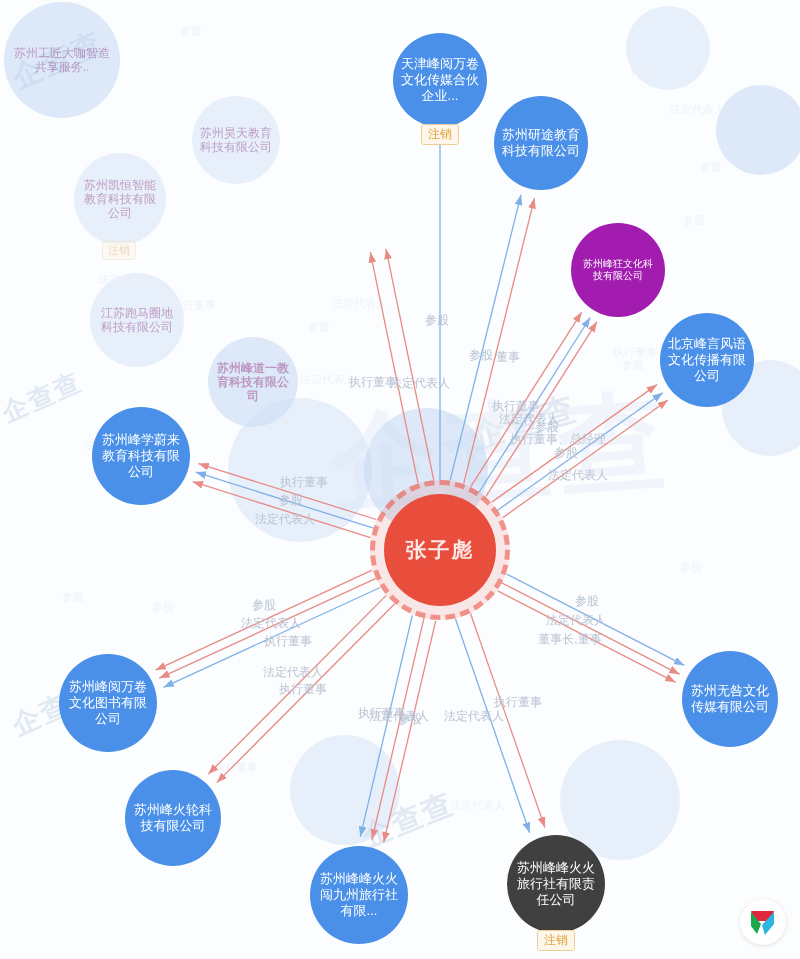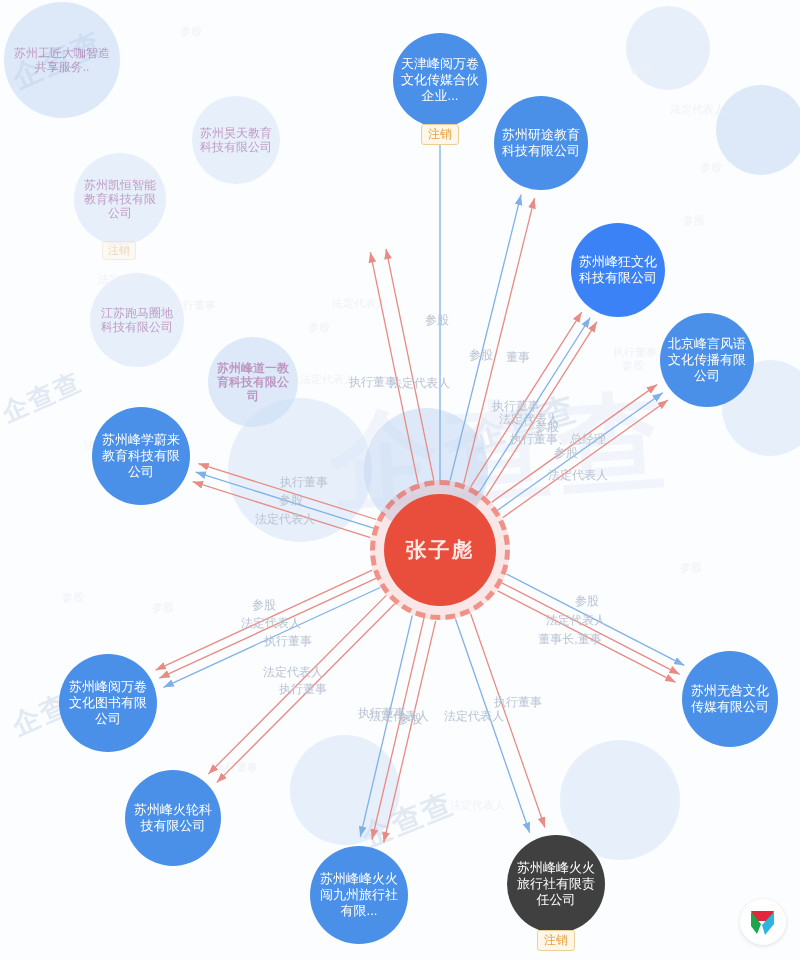--- a/index.html
+++ b/index.html
@@ -232,21 +232,21 @@
       <line x1="470.5" y1="613.5" x2="544.9" y2="827.5" stroke="#e88b84" stroke-width="1.3" marker-end="url(#ar-red)"></line>
       <line x1="455.4" y1="618.8" x2="529.7" y2="832.8" stroke="#7fb1e8" stroke-width="1.3" marker-end="url(#ar-blue)"></line>
       <line x1="506.4" y1="574.0" x2="684.3" y2="665.4" stroke="#7fb1e8" stroke-width="1.3" marker-end="url(#ar-blue)"></line>
       <line x1="501.8" y1="582.9" x2="679.7" y2="674.3" stroke="#e88b84" stroke-width="1.3" marker-end="url(#ar-red)"></line>
       <line x1="497.7" y1="590.9" x2="675.6" y2="682.3" stroke="#e88b84" stroke-width="1.3" marker-end="url(#ar-red)"></line>
     </svg>
 
   <div id="label-layer">
       <div class="edge-label" style="left: 437px; top: 320px;">参股</div>
       <div class="edge-label" style="left: 481px; top: 355px;">参股</div>
-      <div class="edge-label" style="left: 508px; top: 357px; margin-left: 10px;">董事</div>
+      <div class="edge-label" style="left: 508px; top: 357px;">董事</div>
       <div class="edge-label" style="left: 373px; top: 382px;">执行董事</div>
       <div class="edge-label" style="left: 420px; top: 383px;">法定代表人</div>
       <div class="edge-label" style="left: 516px; top: 406px;">执行董事</div>
       <div class="edge-label" style="left: 529px; top: 419px;">法定代表人</div>
       <div class="edge-label" style="left: 547px; top: 427px;">参股</div>
       <div class="edge-label" style="left: 558px; top: 439px;">执行董事、总经理</div>
       <div class="edge-label" style="left: 566px; top: 453px;">参股</div>
       <div class="edge-label" style="left: 578px; top: 475px;">法定代表人</div>
       <div class="edge-label" style="left: 304px; top: 482px;">执行董事</div>
       <div class="edge-label" style="left: 291px; top: 500px;">参股</div>
@@ -267,21 +267,21 @@
     </div>
 
   <div id="node-layer">
       <div class="node blue" style="left: 440px; top: 80px; width: 94px; height: 94px; font-size: 13px; background: rgb(74, 144, 232);">
         <span>天津峰阅万卷文化传媒合伙企业...</span>
       </div>
       <div class="node-badge" style="left: 440px; top: 124px;">注销</div>
       <div class="node blue" style="left: 541px; top: 143px; width: 94px; height: 94px; font-size: 13px; background: rgb(74, 144, 232);">
         <span>苏州研途教育科技有限公司</span>
       </div>
-      <div class="node blue" style="left: 618px; top: 270px; width: 94px; height: 94px; font-size: 13px; background: #3b82f6;">
+      <div class="node blue" style="left: 618px; top: 270px; width: 94px; height: 94px; font-size: 10px; background: #a21caf;">
         <span>苏州峰狂文化科技有限公司</span>
       </div>
       <div class="node blue" style="left: 707px; top: 360px; width: 94px; height: 94px; font-size: 13px; background: rgb(74, 144, 232);">
         <span>北京峰言风语文化传播有限公司</span>
       </div>
       <div class="node blue" style="left: 141px; top: 456px; width: 98px; height: 98px; font-size: 13px; background: rgb(74, 144, 232);">
         <span>苏州峰学蔚来教育科技有限公司</span>
       </div>
       <div class="node blue" style="left: 108px; top: 703px; width: 98px; height: 98px; font-size: 13px; background: rgb(74, 144, 232);">
         <span>苏州峰阅万卷文化图书有限公司</span>

